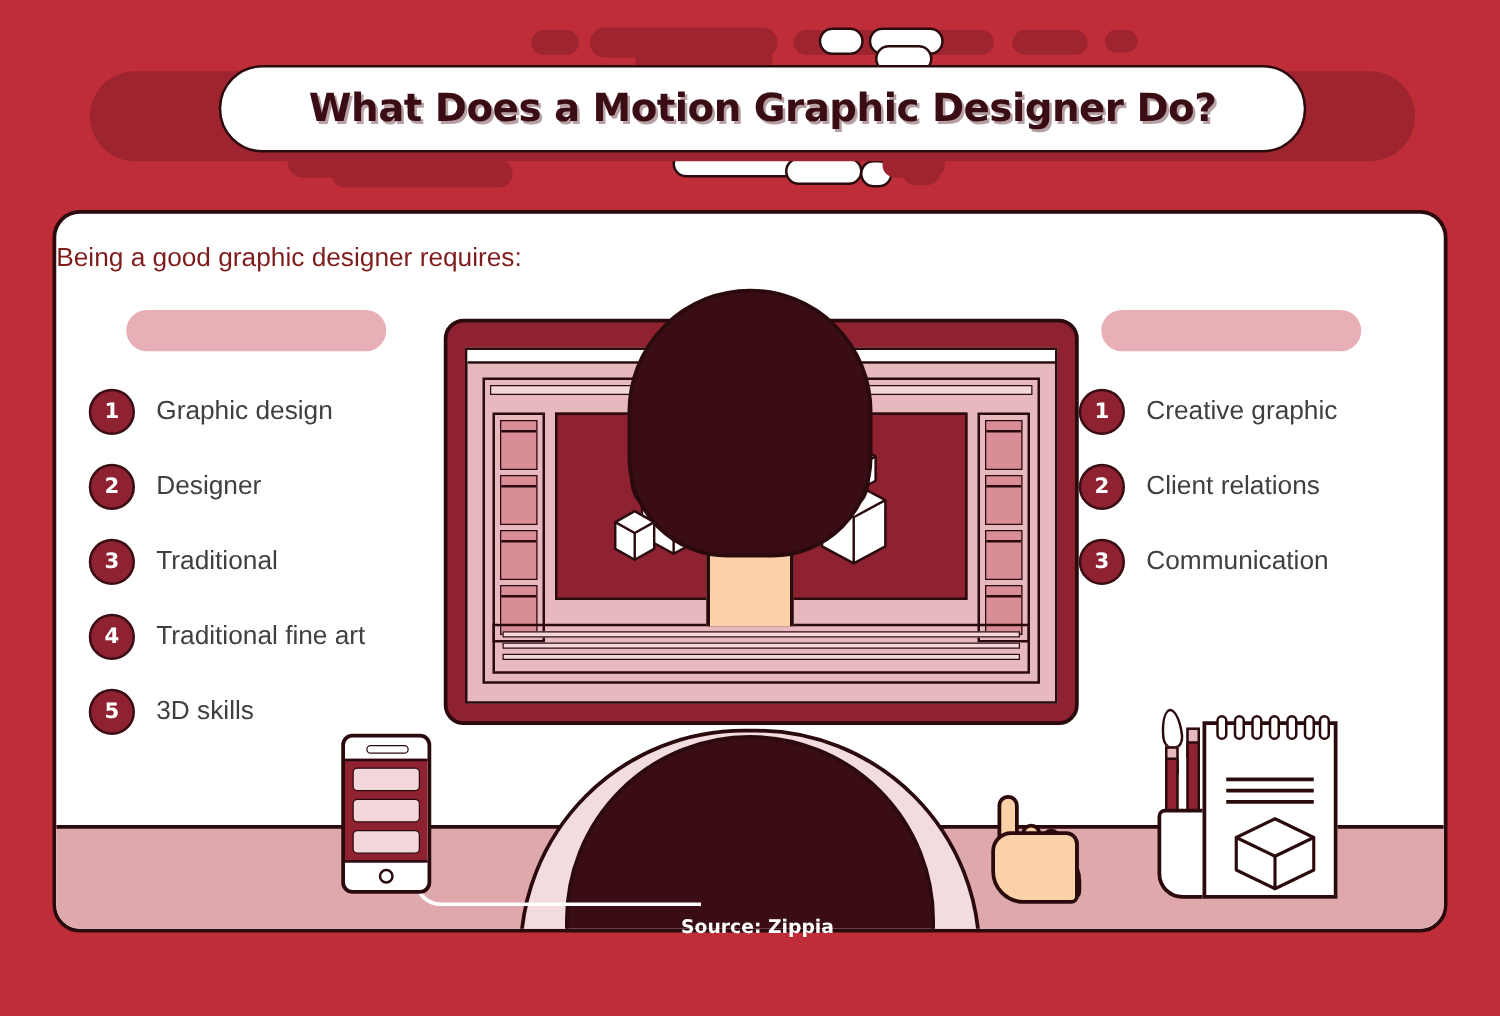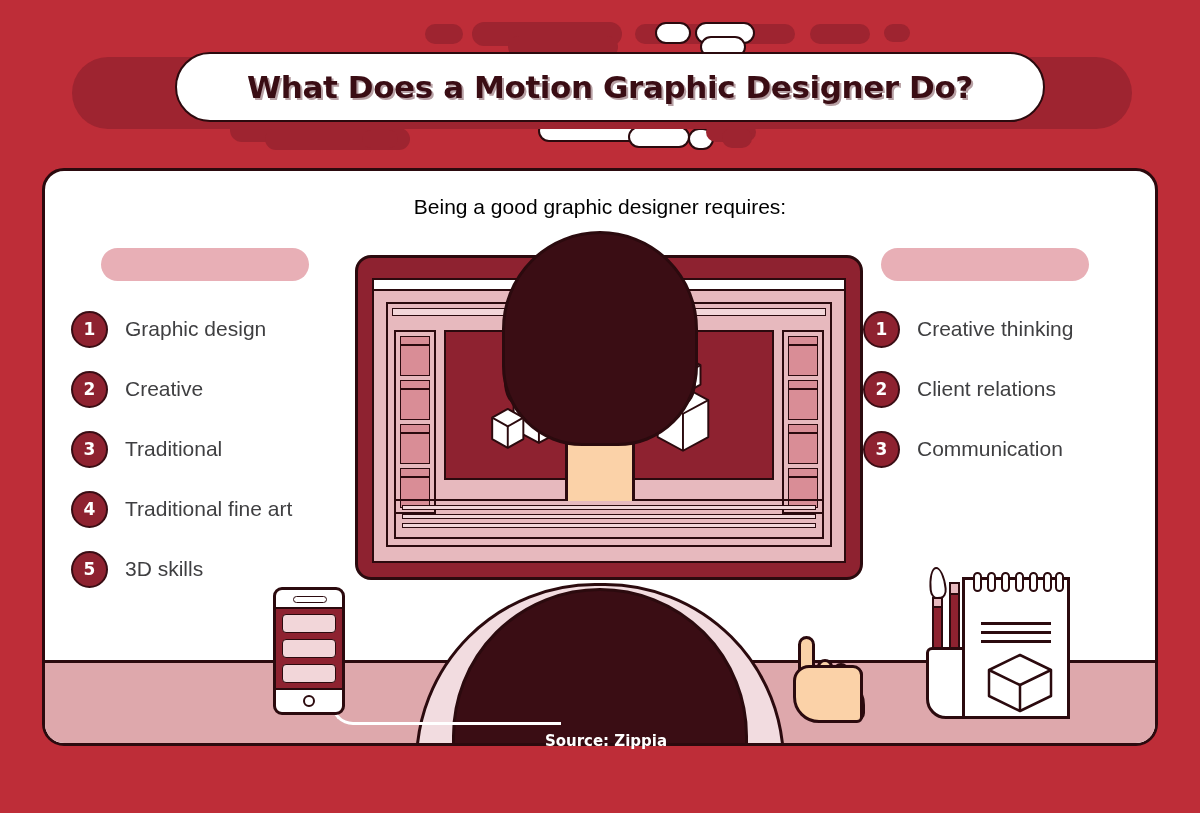--- a/index.html
+++ b/index.html
@@ -69,23 +69,22 @@
     width: 100%; height: 83px;
     background: #DEA8AC;
     border-top: 3px solid #2B0A0E;
     box-sizing: border-box;
   }
 
   #subtitle {
     position: absolute;
     left: 0; top: 24px;
     width: 100%;
-    text-align: center;
     font-size: 21px;
-    color: #000000;
+    color: #7f1d1d;
   }
 
   
   .skills-col { position: absolute; top: 72px; }
   #hard-col  { left: 26px;  width: 320px; }
   #soft-col  { right: 22px; width: 270px; }
 
   .pill-wrap { position: relative; height: 38px; margin-bottom: 18px; }
   .pill-shadow {
     position: absolute; left: 0; top: 5px;
@@ -486,21 +485,21 @@
     <div id="hard-col" class="skills-col">
       <div class="pill-wrap">
         <div class="pill-shadow"></div>
       </div>
       <div class="skill-row">
         <div class="badge">1</div>
         <div class="skill-label">Graphic design</div>
       </div>
       <div class="skill-row">
         <div class="badge">2</div>
-        <div class="skill-label">Creative</div>
+        <div class="skill-label">Designer</div>
       </div>
       <div class="skill-row">
         <div class="badge">3</div>
         <div class="skill-label">Traditional</div>
       </div>
       <div class="skill-row">
         <div class="badge">4</div>
         <div class="skill-label">Traditional fine art</div>
       </div>
       <div class="skill-row">
@@ -508,21 +507,21 @@
         <div class="skill-label">3D skills</div>
       </div>
     </div>
 
     <div id="soft-col" class="skills-col">
       <div class="pill-wrap">
         <div class="pill-shadow"></div>
       </div>
       <div class="skill-row">
         <div class="badge">1</div>
-        <div class="skill-label">Creative thinking</div>
+        <div class="skill-label">Creative graphic</div>
       </div>
       <div class="skill-row">
         <div class="badge">2</div>
         <div class="skill-label">Client relations</div>
       </div>
       <div class="skill-row">
         <div class="badge">3</div>
         <div class="skill-label">Communication</div>
       </div>
     </div>

